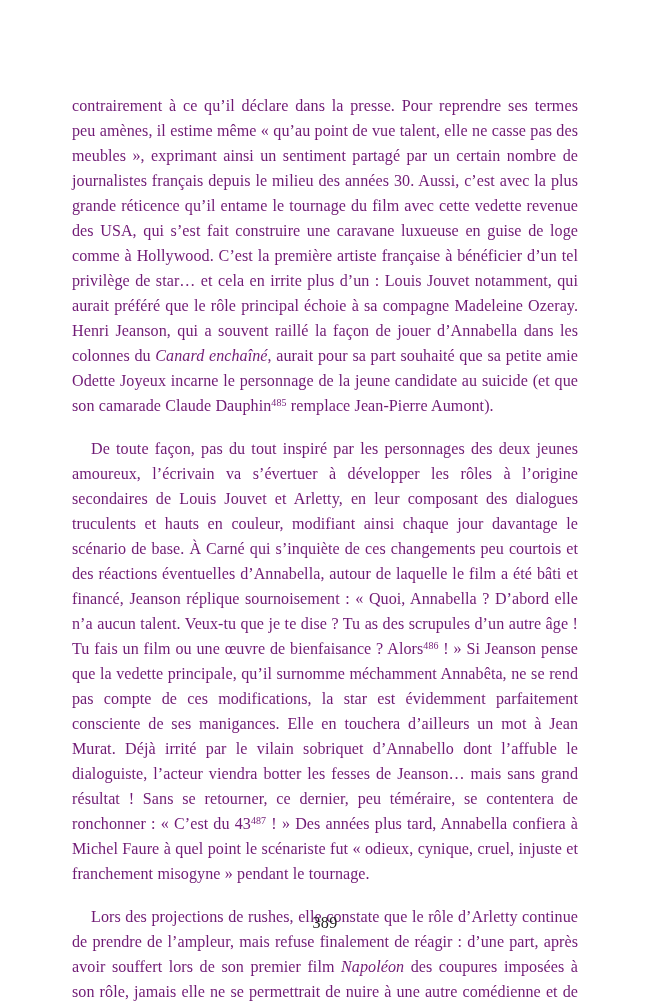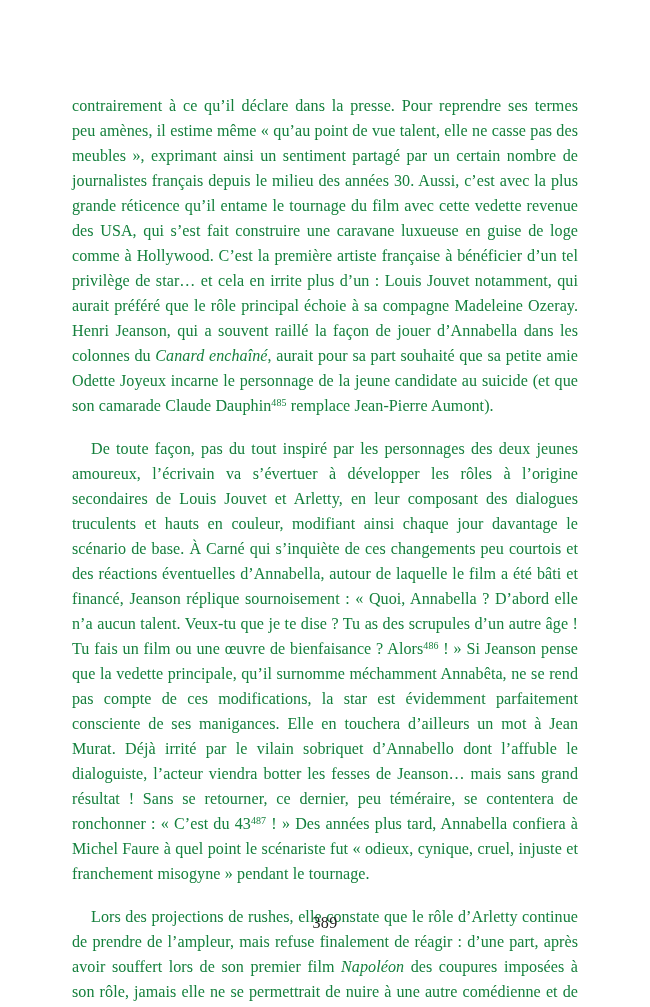--- a/index.html
+++ b/index.html
@@ -19,21 +19,21 @@
   .textblock {
     position: absolute;
     left: 72px;
     top: 93px;
     width: 506px;
   }
   .para {
     font-family: "Liberation Serif", "DejaVu Serif", serif;
     font-size: 16.1px;
     line-height: 25.0px;
-    color: #15803d;
+    color: #701a75;
     text-align: justify;
     text-justify: inter-word;
     margin: 0 0 0 0;
     hyphens: none;
     -webkit-hyphens: none;
     word-spacing: 0.01em;
     letter-spacing: 0.004em;
   }
   .para + .para {
     text-indent: 19px;

